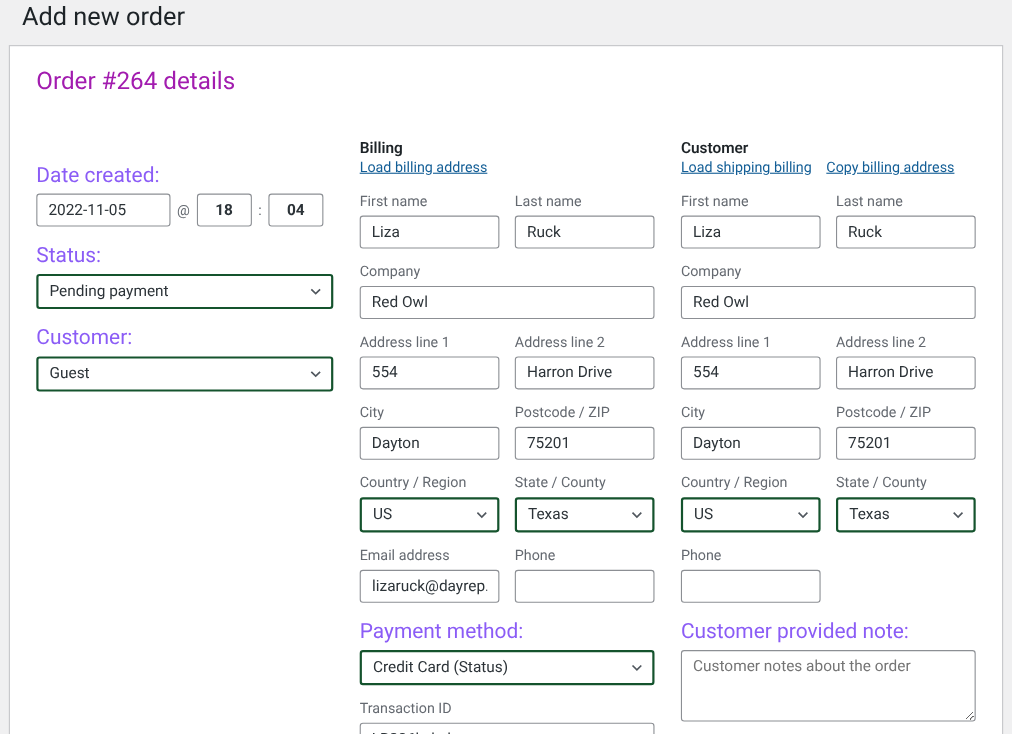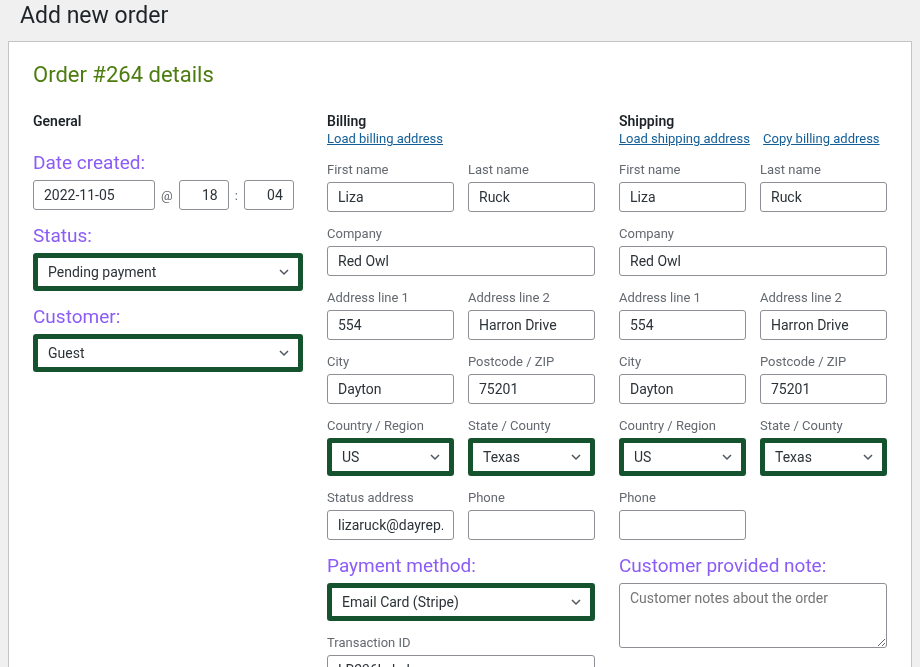--- a/index.html
+++ b/index.html
@@ -18,22 +18,22 @@
     }
     .order-box {
       background: #fff;
       border: 1px solid #c3c4c7;
       margin: 0 8px 8px 8px;
       padding: 20px 24px 24px 24px;
     }
     .order-title {
       font-size: 22px;
       font-weight: 400;
-      color: #4d7c0f;
-      margin-bottom: 26px;
+      color: #a21caf;
+      margin-bottom: 40px;
     }
     .columns {
       display: flex;
       gap: 24px;
     }
     .col { flex: 1; min-width: 0; }
     .col-general { flex: 0 0 270px; }
     .section-head {
       font-size: 14px;
       font-weight: 600;
@@ -77,21 +77,21 @@
       color: #2c3338;
       background: #fff;
       font-family: inherit;
     }
     textarea {
       resize: both;
       height: 65px;
     }
     .sel {
       width: 100%;
-      border: 5px solid #14532d;
+      border: 2px solid #14532d;
       border-radius: 3px;
       padding: 6px 28px 6px 10px;
       font-size: 14px;
       color: #2c3338;
       background: #fff;
       position: relative;
       cursor: pointer;
       display: flex;
       align-items: center;
     }
@@ -103,36 +103,35 @@
       pointer-events: none;
     }
     .chev svg { display: block; }
     .date-row {
       display: flex;
       align-items: center;
       gap: 6px;
       margin-bottom: 14px;
     }
     .date-row input.date-main { width: 122px; }
-    .date-row input.date-small { width: 50px; text-align: right; }
+    .date-row input.date-small { width: 50px; text-align: center; font-weight: bold; }
     .at, .colon { color: #646970; font-size: 13px; }
     .mb14 { margin-bottom: 14px; }
   </style>
 </head>
 <body>
 
 <div class="page-header">Add new order</div>
 
 <div class="order-box">
   <div class="order-title">Order #264 details</div>
 
   <div class="columns">
 
     <div class="col col-general">
-      <div class="section-head">General</div>
       <div class="general-spacer"></div>
 
       <div class="field-label-dark">Date created:</div>
       <div class="date-row">
         <input type="text" class="date-main" value="2022-11-05" style="">
         <span class="at">@</span>
         <input type="text" class="date-small" value="18" style="">
         <span class="colon">:</span>
         <input type="text" class="date-small" value="04" style="">
       </div>
@@ -222,51 +221,51 @@
                 <svg width="12" height="12" viewBox="0 0 12 12">
                   <path d="M2 4l4 4 4-4" stroke="#50575e" stroke-width="1.5" fill="none"></path>
                 </svg>
               </span>
           </div>
         </div>
       </div>
 
       <div class="row">
         <div class="field">
-          <div class="field-label">Status address</div>
+          <div class="field-label">Email address</div>
           <input type="text" value="lizaruck@dayrep.com" style="">
         </div>
         <div class="field">
           <div class="field-label">Phone</div>
           <input type="text" value="" style="">
         </div>
       </div>
 
       <div class="field mb14">
         <div class="field-label-dark">Payment method:</div>
         <div class="sel">
-          <span>Email Card (Stripe)</span>
+          <span>Credit Card (Status)</span>
           <span class="chev">
               <svg width="12" height="12" viewBox="0 0 12 12">
                 <path d="M2 4l4 4 4-4" stroke="#50575e" stroke-width="1.5" fill="none"></path>
               </svg>
             </span>
         </div>
       </div>
 
       <div class="field">
         <div class="field-label">Transaction ID</div>
         <input type="text" value="LR236hykel" style="">
       </div>
     </div>
 
     <div class="col">
-      <div class="section-head">Shipping</div>
+      <div class="section-head">Customer</div>
       <div class="section-links">
-        <a>Load shipping address</a>
+        <a>Load shipping billing</a>
         <a>Copy billing address</a>
       </div>
 
       <div class="row">
         <div class="field">
           <div class="field-label">First name</div>
           <input type="text" value="Liza" style="">
         </div>
         <div class="field">
           <div class="field-label">Last name</div>

